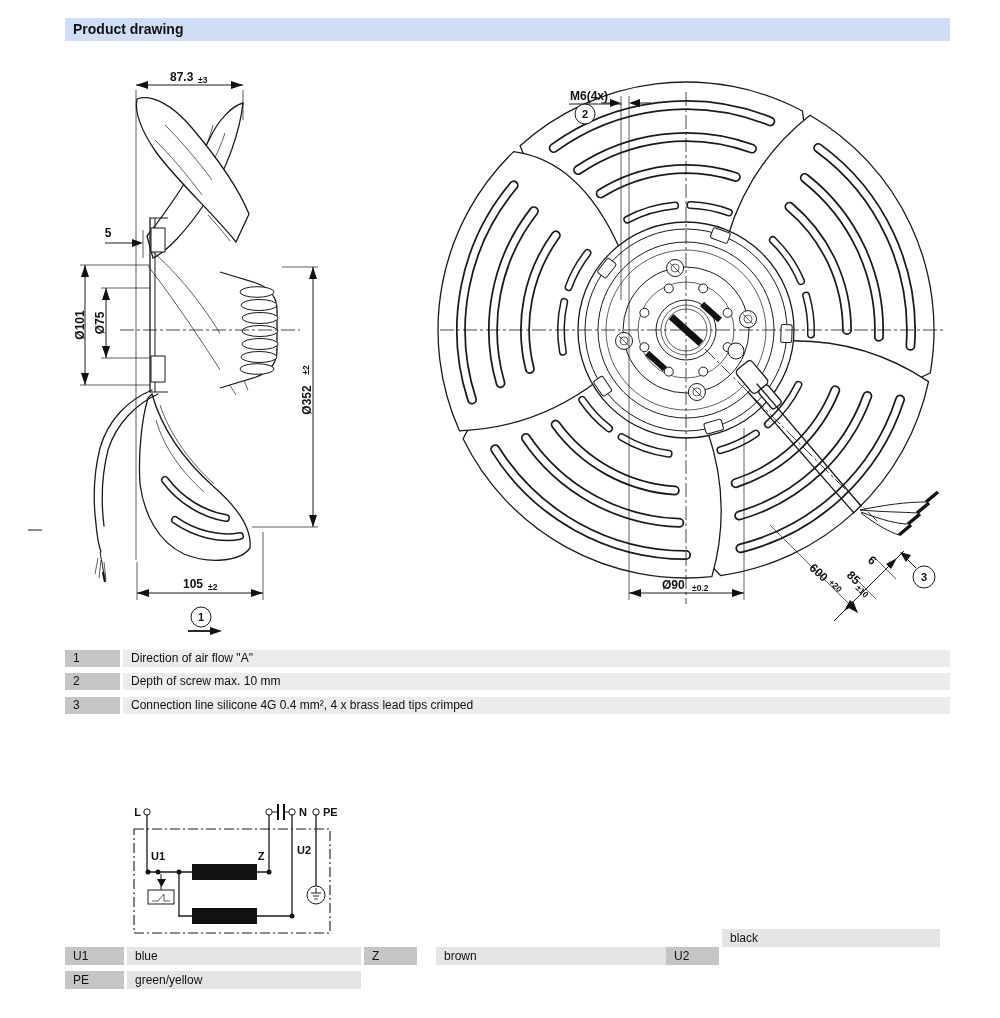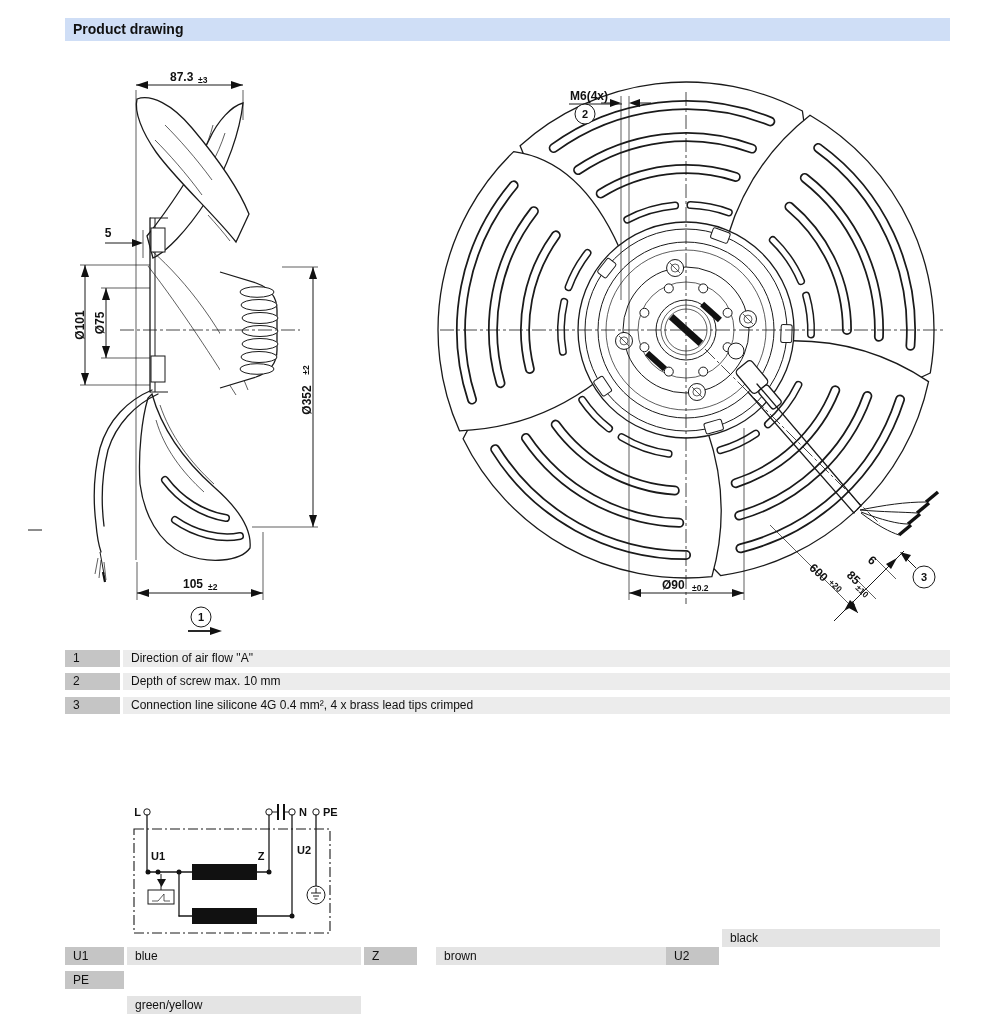--- a/index.html
+++ b/index.html
@@ -349,16 +349,16 @@
   </div>
 
   <div>
     <div class="cell2 gcell" style="left:65px;top:947px;width:59px;">U1</div>
     <div class="cell2 vcell" style="left:127px;top:947px;width:234px;">blue</div>
     <div class="cell2 gcell" style="left:364px;top:947px;width:53px;">Z</div>
     <div class="cell2 vcell" style="left:436px;top:947px;width:243px;">brown</div>
     <div class="cell2 gcell" style="left:666px;top:947px;width:53px;">U2</div>
     <div class="cell2 vcell" style="left:722px;top:929px;width:218px;">black</div>
     <div class="cell2 gcell" style="left:65px;top:971px;width:59px;">PE</div>
-    <div class="cell2 vcell" style="left:127px;top:971px;width:234px;margin-top:25px;">green/yellow</div>
+    <div class="cell2 vcell" style="left:127px;top:971px;width:234px;">green/yellow</div>
   </div>
 
 </div>
 
 </body></html>

